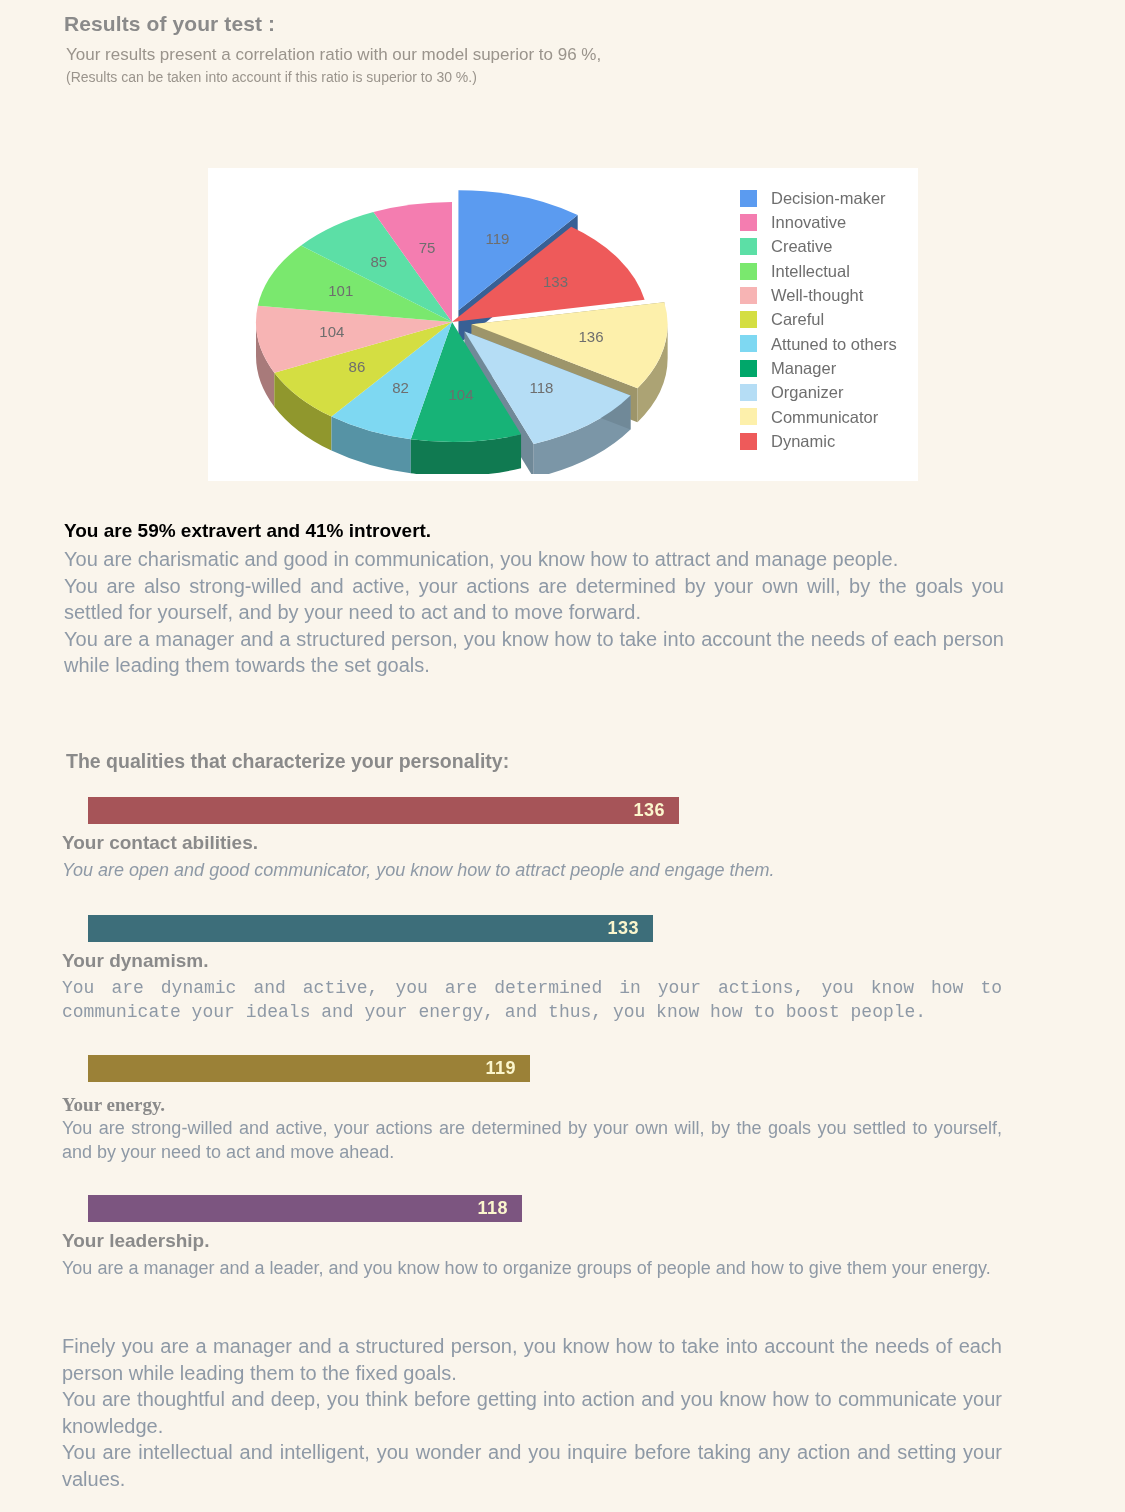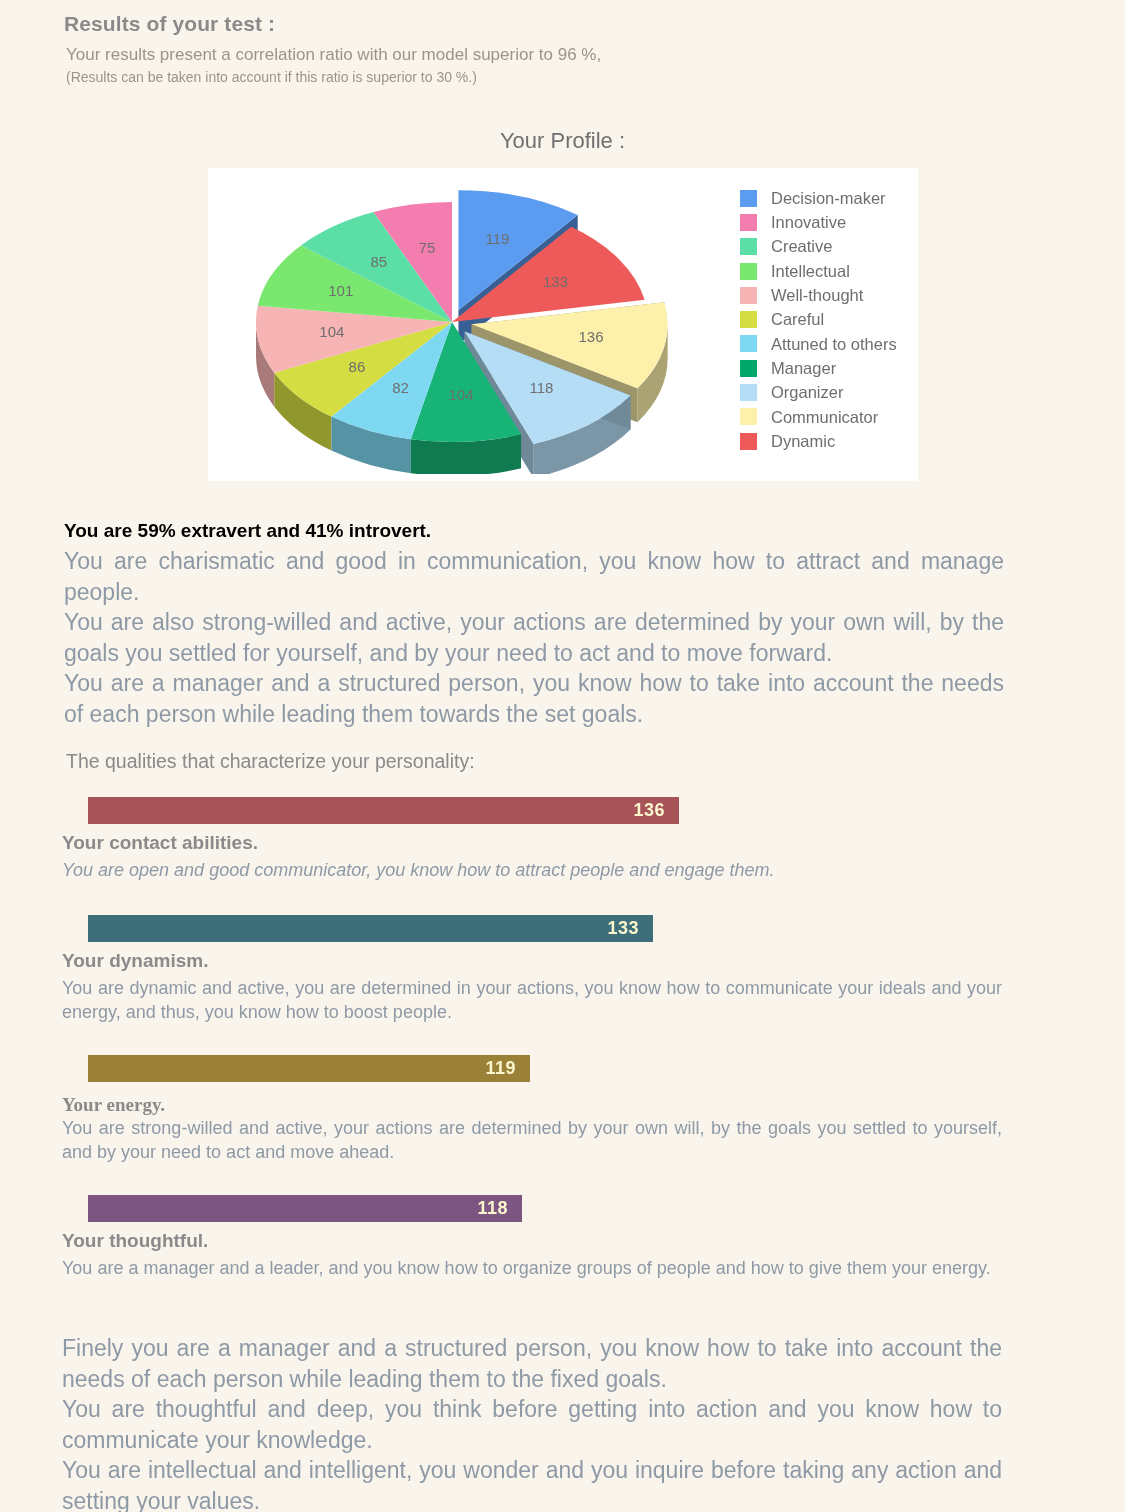--- a/index.html
+++ b/index.html
@@ -68,29 +68,29 @@
     white-space: nowrap; line-height: 1;
   }
 
   
   .extra-block { position: absolute; left: 64px; top: 520px; width: 940px; }
   .strong-line {
     font-size: 19px; font-weight: bold; color: #000000;
     margin: 0 0 4px 0;
   }
   .body-p {
-    font-size: 23px; color: #8e99a6; line-height: 1.33;
+    font-size: 20px; color: #8e99a6; line-height: 1.33;
     text-align: justify; text-justify: inter-word;
     margin: 0;
   }
 
   
   .qual-title {
     position: absolute; left: 66px; top: 750px;
-    font-size: 19.5px; font-weight: normal; color: #8a8a8a;
+    font-size: 19.5px; font-weight: bold; color: #8a8a8a;
   }
 
   .qual-group { position: absolute; left: 0; width: 1125px; }
   .bar {
     position: absolute; left: 88px;
     height: 27px;
     display: flex; align-items: center; justify-content: flex-end;
   }
   .bar-value {
     font-size: 18px; font-weight: bold; color: #fbf6cd;
@@ -114,21 +114,20 @@
 <body>
 
 <div class="page">
 
   <div class="hdr">
     <div class="hdr-title">Results of your test :</div>
     <div class="hdr-line1">Your results present a correlation ratio with our model superior to 96 %,</div>
     <div class="hdr-line2">(Results can be taken into account if this ratio is superior to 30 %.)</div>
   </div>
 
-  <div class="profile-title">Your Profile :</div>
 
   <div class="chart-panel">
 
     <div class="pie-wrap">
       <svg id="pie-svg" width="460" height="300" viewBox="0 0 460 300">
           <g>
             <path d="M 228.42553585520986 136.25738186087193 L 228.42553585520986 16.257381860871924 L 228.42553585520986 50.257381860871924 L 228.42553585520986 170.25738186087193 Z" fill="#386095"></path>
             <path d="M 228.42553585520986 136.25738186087193 L 347.6893449024116 41.029888476824446 L 347.6893449024116 75.02988847682445 L 228.42553585520986 170.25738186087193 Z" fill="#386095"></path>
             <path d="M 44.306797897688284 198.63944847408385 A 196 120 0 0 1 26 148.00000000000003 L 26 182.00000000000003 A 196 120 0 0 0 44.306797897688284 232.63944847408385 Z" fill="#a87a7a"></path>
             <path d="M 437.6465685827018 150.3208499780134 A 196 120 0 0 1 407.49181651379695 214.27437578433347 L 407.49181651379695 248.27437578433347 A 196 120 0 0 0 437.6465685827018 184.3208499780134 Z" fill="#aca374"></path>
@@ -234,34 +233,34 @@
           <span class="bar-value">136</span>
         </div>
         <div class="qual-heading" style="top: 832px;">Your contact abilities.</div>
         <div class="qual-text one-line" style="top: 859px; font-style: italic;">You are open and good communicator, you know how to attract people and engage them.</div>
       </div>
       <div class="qual-group" style="top: 0px;">
         <div class="bar" style="top: 915px; width: 565px; background: rgb(61, 110, 122);">
           <span class="bar-value">133</span>
         </div>
         <div class="qual-heading" style="top: 950px;">Your dynamism.</div>
-        <div class="qual-text" style="top: 977px;">You are dynamic and active, you are determined in your actions, you know how to communicate your ideals and your energy, and thus, you know how to boost people.</div>
+        <div class="qual-text" style="top: 977px; font-family: Liberation Mono, monospace;">You are dynamic and active, you are determined in your actions, you know how to communicate your ideals and your energy, and thus, you know how to boost people.</div>
       </div>
       <div class="qual-group" style="top: 0px;">
         <div class="bar" style="top: 1055px; width: 442px; background: rgb(155, 129, 55);">
           <span class="bar-value">119</span>
         </div>
         <div class="qual-heading" style="top: 1094px; font-family: Liberation Serif, serif;">Your energy.</div>
         <div class="qual-text" style="top: 1117px;">You are strong-willed and active, your actions are determined by your own will, by the goals you settled to yourself, and by your need to act and move ahead.</div>
       </div>
       <div class="qual-group" style="top: 0px;">
         <div class="bar" style="top: 1195px; width: 434px; background: rgb(124, 85, 128);">
           <span class="bar-value">118</span>
         </div>
-        <div class="qual-heading" style="top: 1230px;">Your thoughtful.</div>
+        <div class="qual-heading" style="top: 1230px;">Your leadership.</div>
         <div class="qual-text" style="top: 1257px;">You are a manager and a leader, and you know how to organize groups of people and how to give them your energy.</div>
       </div>
     </div>
 
   <div class="closing">
     <p class="body-p">Finely you are a manager and a structured person, you know how to take into account the needs of each person while leading them to the fixed goals.</p>
     <p class="body-p">You are thoughtful and deep, you think before getting into action and you know how to communicate your knowledge.</p>
     <p class="body-p">You are intellectual and intelligent, you wonder and you inquire before taking any action and setting your values.</p>
   </div>
 

